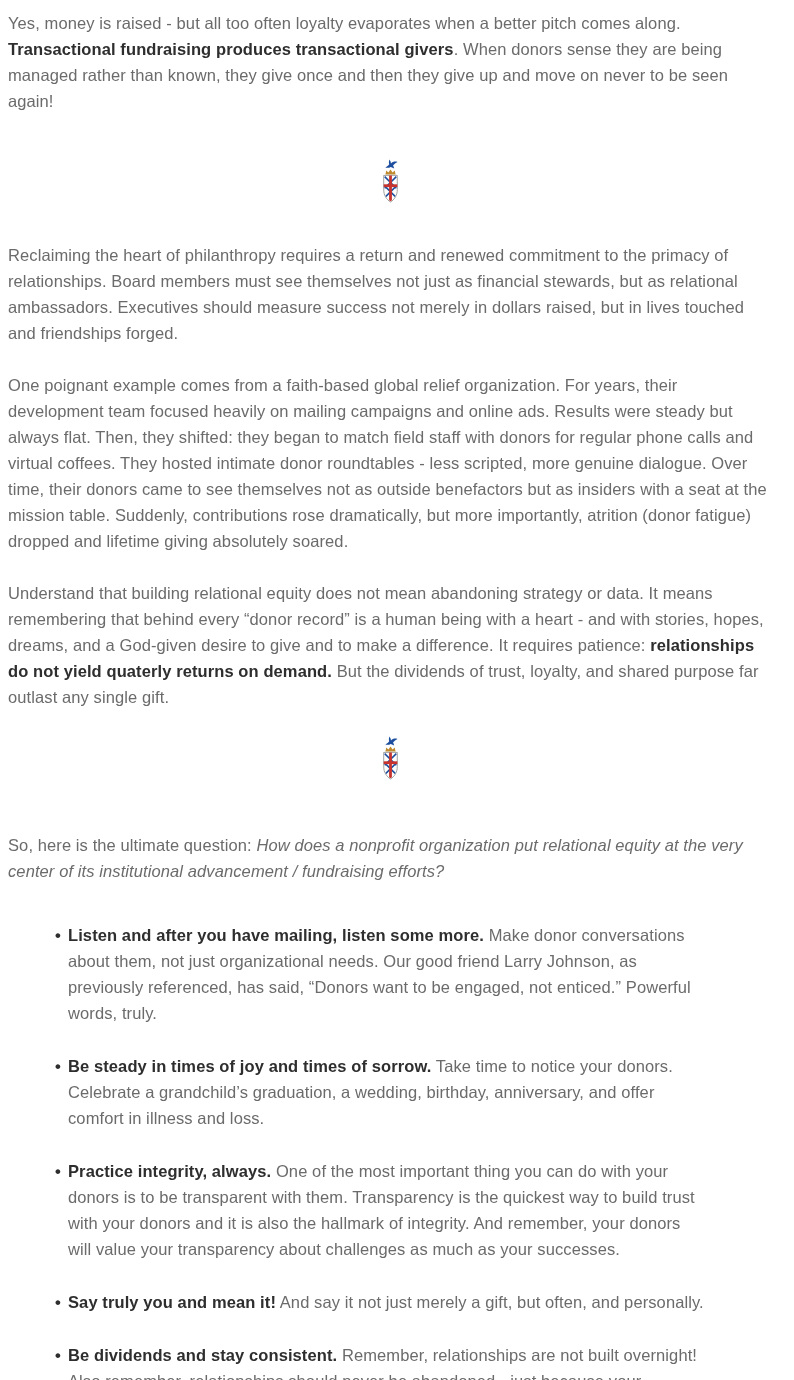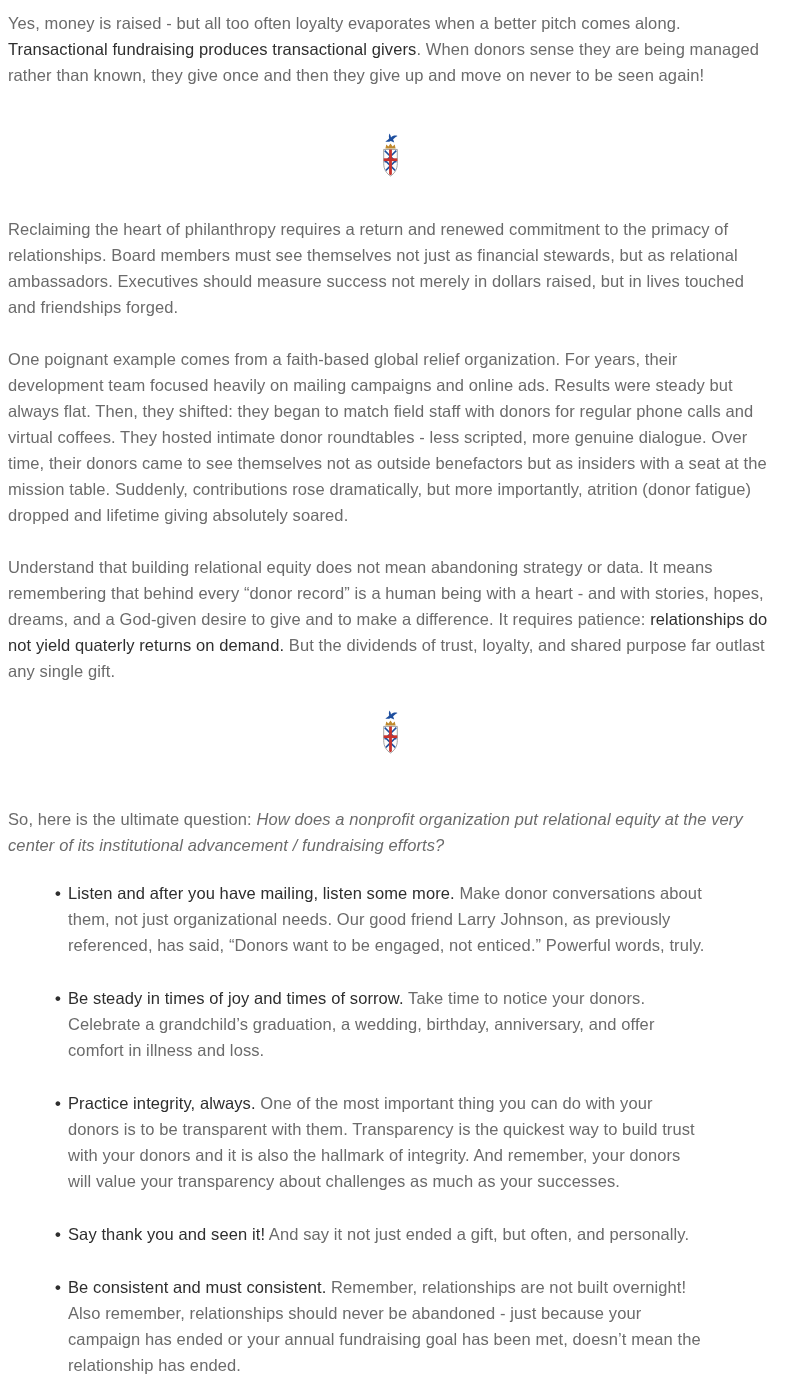--- a/index.html
+++ b/index.html
@@ -16,28 +16,28 @@
     font-size: 16.5px;
     line-height: 26px;
     color: #6b6b6b;
     letter-spacing: 0.1px;
   }
   .para {
     margin: 0 0 26px 0;
   }
   .para strong, .bullets strong {
     color: #2e2e2e;
-    font-weight: 400;
+    font-weight: 700;
   }
   .question em {
     font-style: italic;
     color: #6b6b6b;
   }
   .question {
-    margin-bottom: 22px;
+    margin-bottom: 38px;
   }
   .crest-wrap {
     display: flex;
     justify-content: center;
   }
   .crest-top {
     margin: 45px 0 39px 0;
   }
   .crest-bottom {
     margin: 24px 0 52px 0;
@@ -101,17 +101,17 @@
       <rect fill="#c8332d" x="5.2" y="25.3" width="13.6" height="2.8"></rect>
     </svg>
   </div>
 
   <p class="para question"><span>So, here is the ultimate question: </span><em>How does a nonprofit organization put relational equity at the very center of its institutional advancement / fundraising efforts?</em></p>
 
   <ul class="bullets">
     <li><span class="bullet-dot">•</span><strong>Listen and after you have mailing, listen some more.</strong><span> Make donor conversations about them, not just organizational needs. Our good friend Larry Johnson, as previously referenced, has said, “Donors want to be engaged, not enticed.” Powerful words, truly.</span></li>
     <li><span class="bullet-dot">•</span><strong>Be steady in times of joy and times of sorrow.</strong><span> Take time to notice your donors. Celebrate a grandchild’s graduation, a wedding, birthday, anniversary, and offer comfort in illness and loss.</span></li>
     <li><span class="bullet-dot">•</span><strong>Practice integrity, always.</strong><span> One of the most important thing you can do with your donors is to be transparent with them. Transparency is the quickest way to build trust with your donors and it is also the hallmark of integrity. And remember, your donors will value your transparency about challenges as much as your successes.</span></li>
-    <li><span class="bullet-dot">•</span><strong>Say thank you and seen it!</strong><span> And say it not just ended a gift, but often, and personally.</span></li>
-    <li><span class="bullet-dot">•</span><strong>Be consistent and must consistent.</strong><span> Remember, relationships are not built overnight! Also remember, relationships should never be abandoned - just because your campaign has ended or your annual fundraising goal has been met, doesn’t mean the relationship has ended.</span></li>
+    <li><span class="bullet-dot">•</span><strong>Say truly you and mean it!</strong><span> And say it not just merely a gift, but often, and personally.</span></li>
+    <li><span class="bullet-dot">•</span><strong>Be dividends and stay consistent.</strong><span> Remember, relationships are not built overnight! Also remember, relationships should never be abandoned - just because your campaign has ended or your annual fundraising goal has been met, doesn’t mean the relationship has ended.</span></li>
   </ul>
 
 </main>
 
 </body></html>

